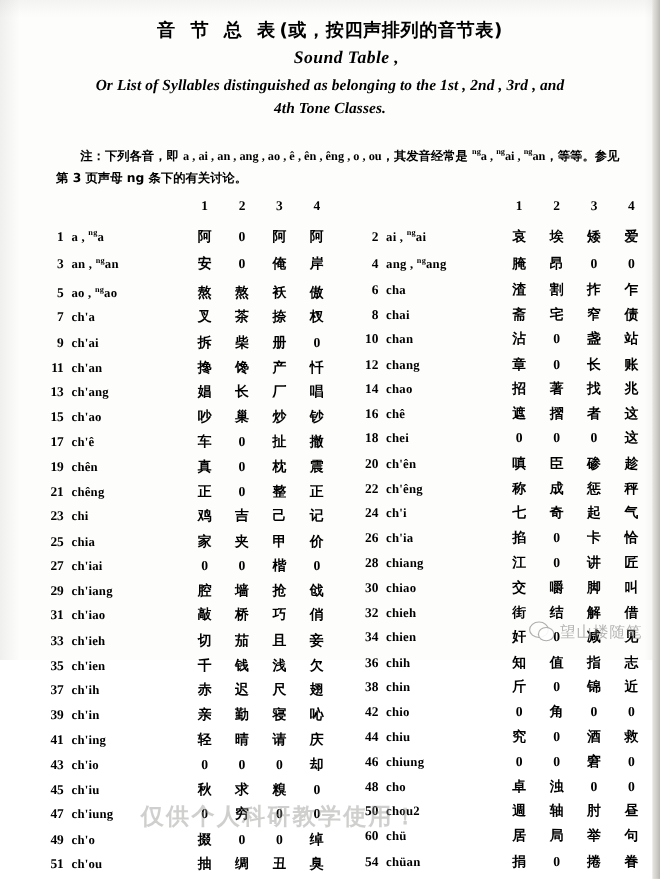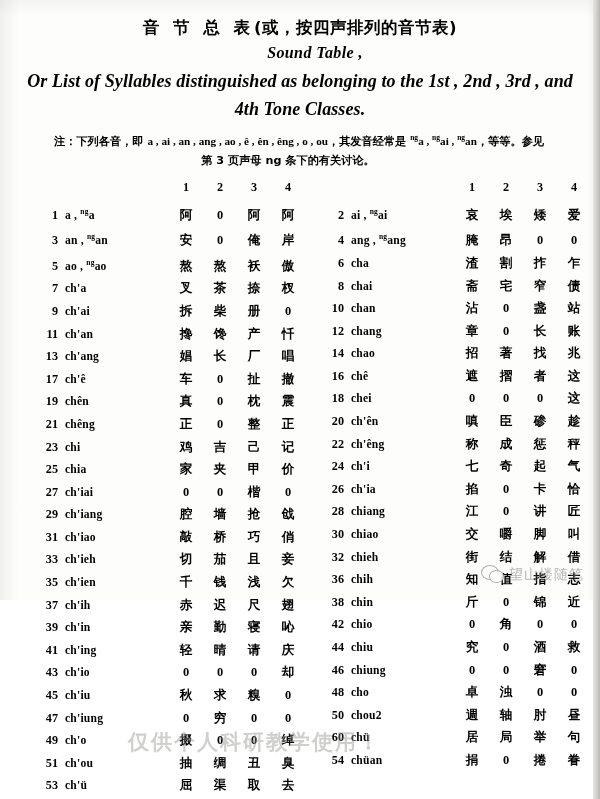--- a/index.html
+++ b/index.html
@@ -67,37 +67,37 @@
     font-weight: bold;
     font-size: 16px;
     margin-top: 5px;
     letter-spacing: 0.4px;
     padding-left: 30px;
   }
   .subtitle-en {
     font-family: "Liberation Serif", serif;
     font-style: italic;
     font-weight: bold;
-    font-size: 18px;
+    font-size: 14px;
     margin-top: 6px;
     line-height: 1.55;
     letter-spacing: 0.1px;
   }
 
   
   .note {
     position: absolute;
     top: 132px;
-    left: 32px;
+    left: 51px;
     width: 512px;
     font-family: "DejaVu Sans", sans-serif;
     font-size: 11.2px;
     font-weight: bold;
     line-height: 1.72;
-    text-align: center;
+    text-align: left;
   }
   .note .indent { display: inline-block; width: 22px; }
   .note .rom {
     font-family: "Liberation Serif", serif;
     font-weight: bold;
     font-style: normal;
   }
   .note sup {
     font-size: 7.5px;
     vertical-align: super;
@@ -309,20 +309,28 @@
             </tr>
             <tr class="data-row">
               <td class="c-num">13</td>
               <td class="c-syl">ch'ang</td>
               <td class="c-tone">娼</td>
               <td class="c-tone">长</td>
               <td class="c-tone">厂</td>
               <td class="c-tone">唱</td>
             </tr>
             <tr class="data-row">
+              <td class="c-num">15</td>
+              <td class="c-syl">ch'ao</td>
+              <td class="c-tone">吵</td>
+              <td class="c-tone">巢</td>
+              <td class="c-tone">炒</td>
+              <td class="c-tone">钞</td>
+            </tr>
+            <tr class="data-row">
               <td class="c-num">17</td>
               <td class="c-syl">ch'ê</td>
               <td class="c-tone">车</td>
               <td class="c-tone zero">0</td>
               <td class="c-tone">扯</td>
               <td class="c-tone">撤</td>
             </tr>
             <tr class="data-row">
               <td class="c-num">19</td>
               <td class="c-syl">chên</td>
@@ -604,20 +612,28 @@
             </tr>
             <tr class="data-row">
               <td class="c-num">32</td>
               <td class="c-syl">chieh</td>
               <td class="c-tone">街</td>
               <td class="c-tone">结</td>
               <td class="c-tone">解</td>
               <td class="c-tone">借</td>
             </tr>
             <tr class="data-row">
+              <td class="c-num">34</td>
+              <td class="c-syl">chien</td>
+              <td class="c-tone">奸</td>
+              <td class="c-tone zero">0</td>
+              <td class="c-tone">减</td>
+              <td class="c-tone">见</td>
+            </tr>
+            <tr class="data-row">
               <td class="c-num">36</td>
               <td class="c-syl">chih</td>
               <td class="c-tone">知</td>
               <td class="c-tone">值</td>
               <td class="c-tone">指</td>
               <td class="c-tone">志</td>
             </tr>
             <tr class="data-row">
               <td class="c-num">38</td>
               <td class="c-syl">chin</td>

